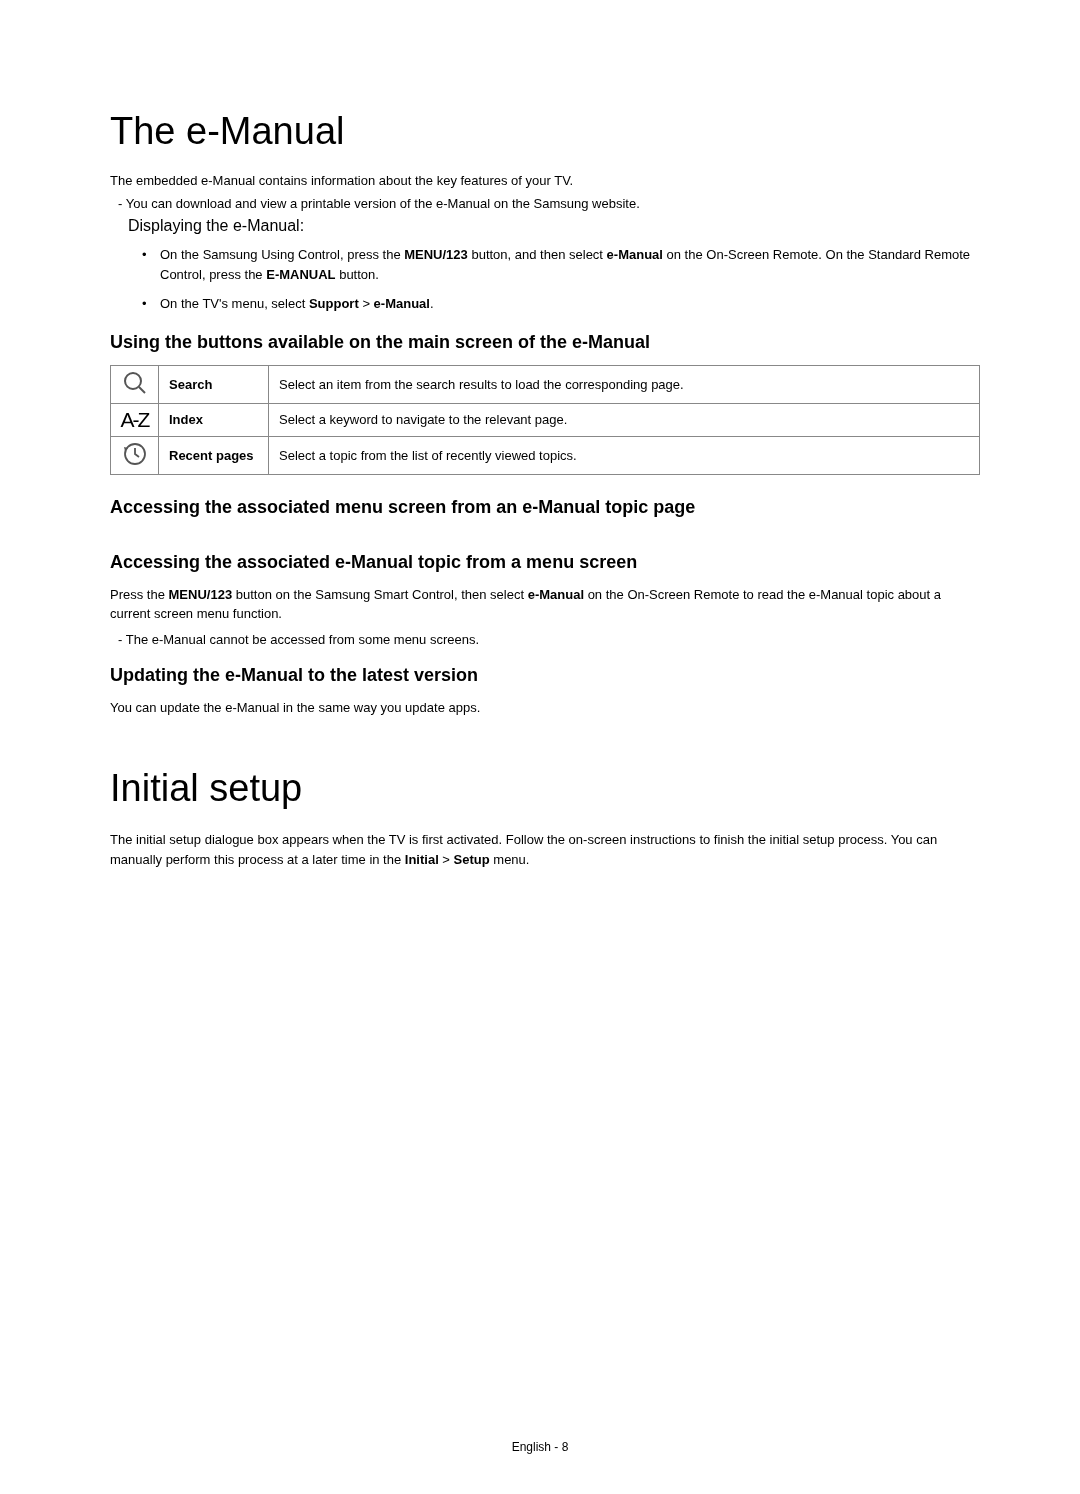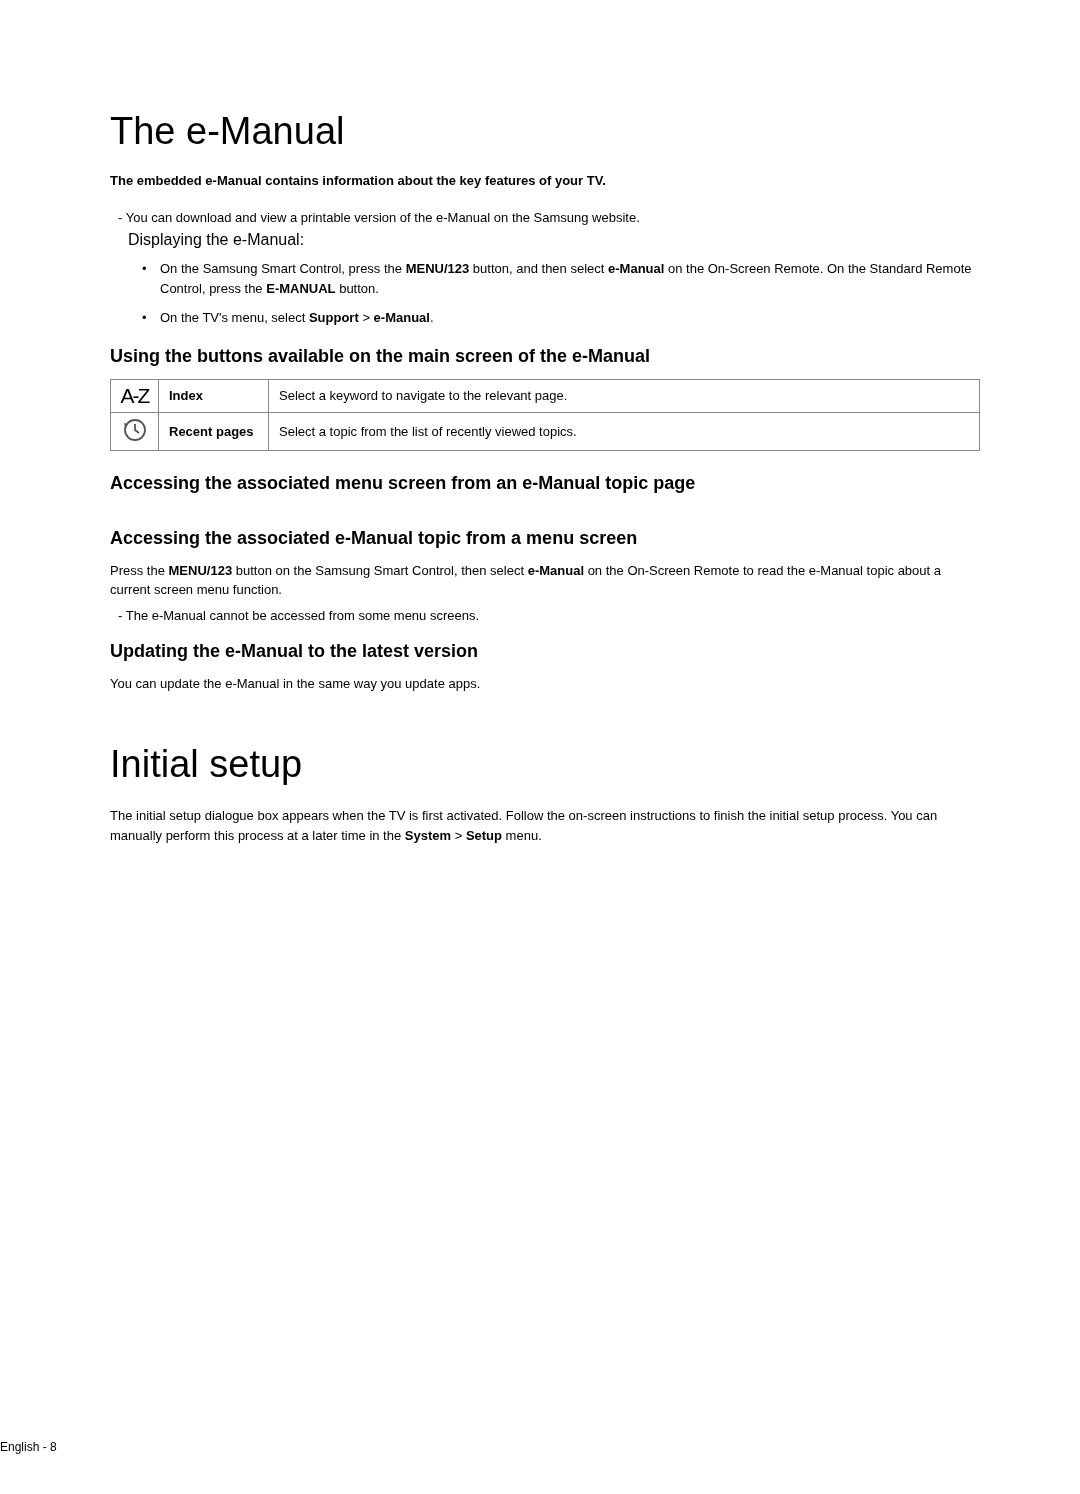--- a/index.html
+++ b/index.html
@@ -16,22 +16,21 @@
       padding: 110px 100px 40px 110px;
       position: relative;
     }
     h1 {
       font-size: 38px;
       font-weight: normal;
       margin-bottom: 20px;
     }
     .intro {
       font-size: 13px;
-      margin-bottom: 22px;
-      font-weight: bold;
+      margin-bottom: 8px;
     }
     .dash-item {
       font-size: 13px;
       margin-left: 8px;
       margin-bottom: 6px;
     }
     .dash-item::before {
       content: "- ";
     }
     .indent-text {
@@ -96,50 +95,61 @@
     .para {
       font-size: 13px;
       line-height: 1.5;
       margin-bottom: 8px;
     }
     .footer {
       position: absolute;
       bottom: 40px;
       left: 0;
       right: 0;
+      text-align: center;
       font-size: 12px;
     }
     .section-gap {
       margin-top: 50px;
     }
   </style>
 </head>
 <body>
 
 <h1>The e-Manual</h1>
 
 <p class="intro">The embedded e-Manual contains information about the key features of your TV.</p>
 
 <p class="dash-item">You can download and view a printable version of the e-Manual on the Samsung website.</p>
 
 <p class="indent-text">Displaying the e-Manual:</p>
 
 <ul class="bullets">
   <li>
-    <span>On the Samsung Smart Control, press the </span><span class="bold-inline">MENU/123</span><span> button, and then select </span><span class="bold-inline">e-Manual</span><span> on the On-Screen Remote. On the Standard Remote Control, press the </span><span class="bold-inline">E-MANUAL</span><span> button.</span>
+    <span>On the Samsung Using Control, press the </span><span class="bold-inline">MENU/123</span><span> button, and then select </span><span class="bold-inline">e-Manual</span><span> on the On-Screen Remote. On the Standard Remote Control, press the </span><span class="bold-inline">E-MANUAL</span><span> button.</span>
   </li>
   <li>
     <span>On the TV's menu, select </span><span class="bold-inline">Support</span><span> &gt; </span><span class="bold-inline">e-Manual</span><span>.</span>
   </li>
 </ul>
 
 <h2>Using the buttons available on the main screen of the e-Manual</h2>
 
 <table>
   <tbody>
+      <tr>
+    <td class="icon-cell">
+      <svg width="26" height="26" viewBox="0 0 26 26">
+            <circle cx="11" cy="11" r="8" fill="none" stroke="#555" stroke-width="2"></circle>
+            <line x1="17" y1="17" x2="23" y2="23" stroke="#555" stroke-width="2"></line>
+          </svg>
+    </td>
+    <td class="name-cell">Search</td>
+    <td>Select an item from the search results to load the corresponding page.</td>
+  </tr>
   <tr>
     <td class="icon-cell"><span class="az">A-Z</span></td>
     <td class="name-cell">Index</td>
     <td>Select a keyword to navigate to the relevant page.</td>
   </tr>
   <tr>
     <td class="icon-cell">
       <svg width="26" height="26" viewBox="0 0 26 26">
             <circle cx="13" cy="13" r="10" fill="none" stroke="#555" stroke-width="1.8"></circle>
             <path d="M13 7 L13 13 L17 16" fill="none" stroke="#555" stroke-width="1.8"></path>
@@ -167,16 +177,16 @@
 
 <p class="dash-item">The e-Manual cannot be accessed from some menu screens.</p>
 
 <h2>Updating the e-Manual to the latest version</h2>
 
 <p class="para">You can update the e-Manual in the same way you update apps.</p>
 
 <h1 class="section-gap">Initial setup</h1>
 
 <p class="para">
-  <span>The initial setup dialogue box appears when the TV is first activated. Follow the on-screen instructions to finish the initial setup process. You can manually perform this process at a later time in the </span><span class="bold-inline">System</span><span> &gt; </span><span class="bold-inline">Setup</span><span> menu.</span>
+  <span>The initial setup dialogue box appears when the TV is first activated. Follow the on-screen instructions to finish the initial setup process. You can manually perform this process at a later time in the </span><span class="bold-inline">Initial</span><span> &gt; </span><span class="bold-inline">Setup</span><span> menu.</span>
 </p>
 
 <div class="footer">English - 8</div>
 
 </body></html>

